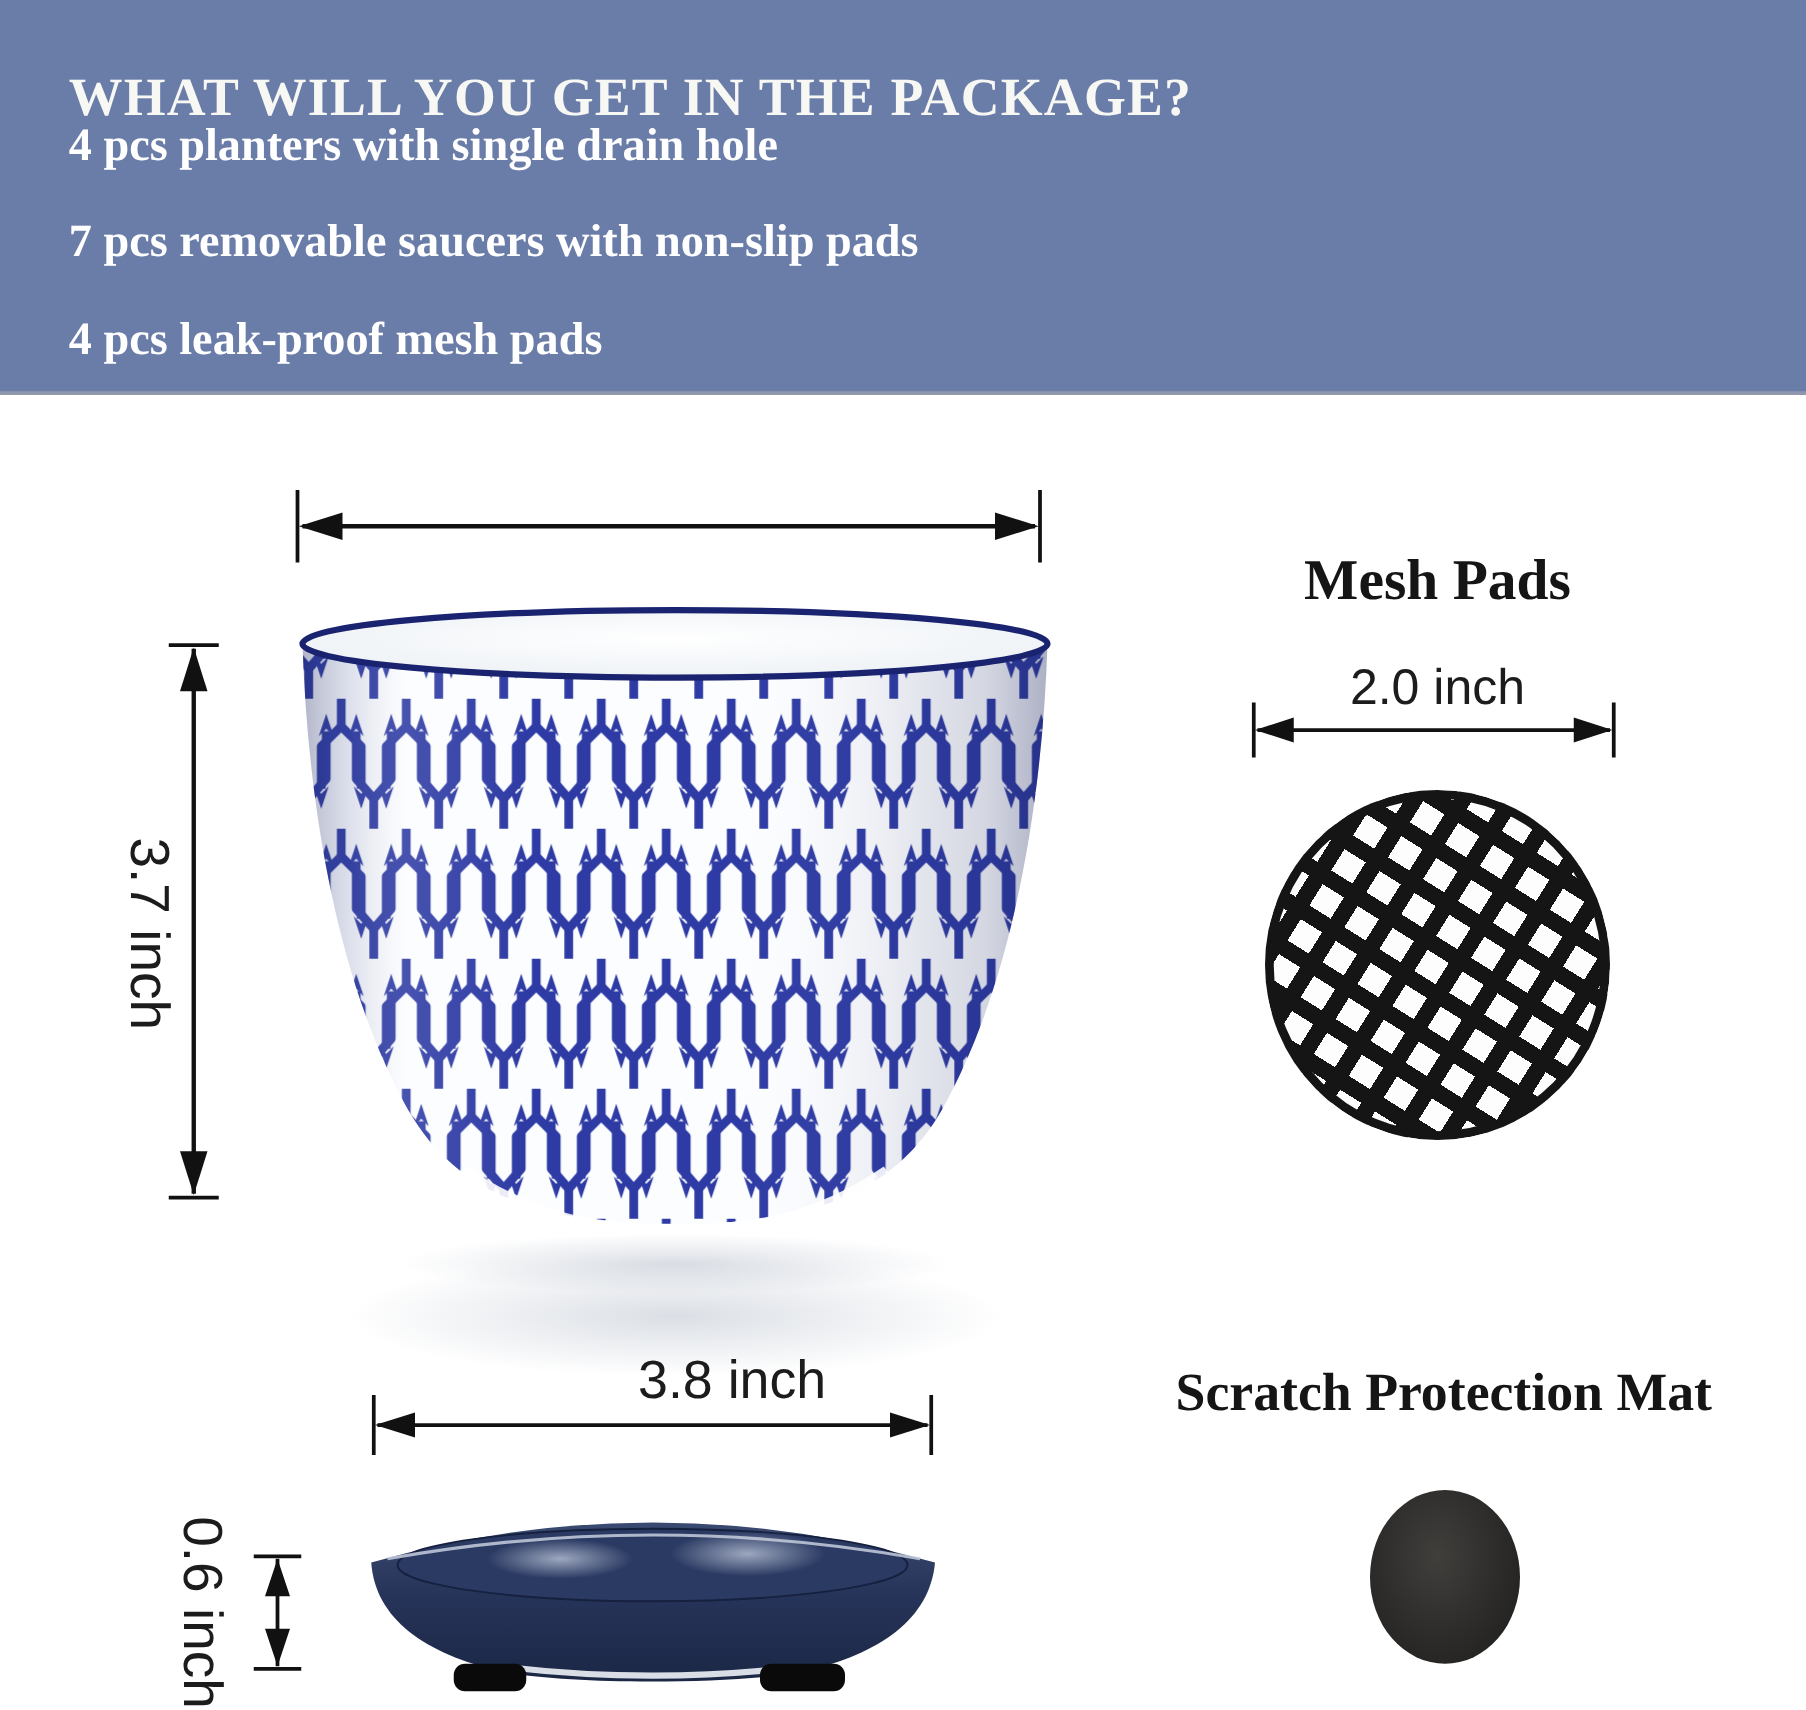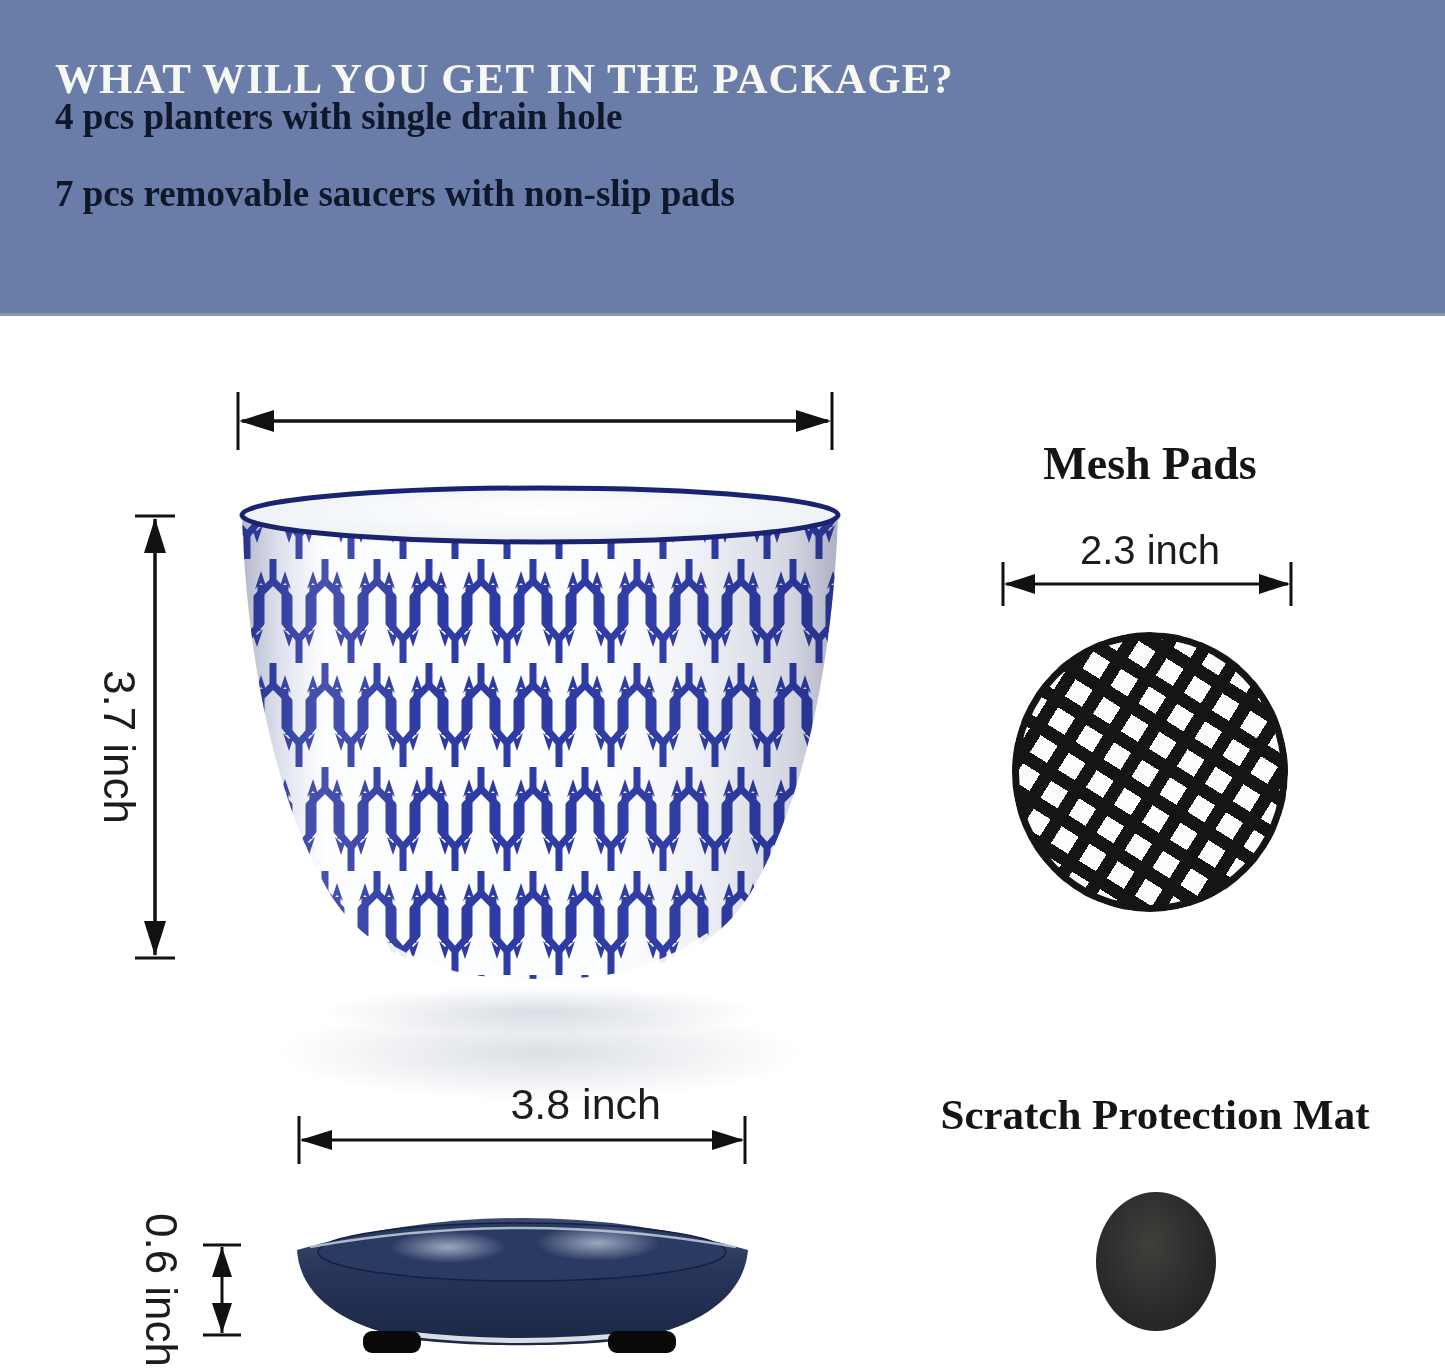--- a/index.html
+++ b/index.html
@@ -4,21 +4,21 @@
 <style>
   html,body{margin:0;padding:0;background:#fff;}
   .stage{position:relative;width:1445px;height:1368px;background:#ffffff;overflow:hidden;
          font-family:"Liberation Sans", sans-serif;}
 
   
   .banner{position:absolute;left:0;top:0;width:1445px;height:313px;background:#6a7ca8;
           border-bottom:3px solid #8e97ad;}
   .banner-title{position:absolute;left:55px;top:10px;color:#f7f7f4;
           font-family:"Liberation Serif", serif;font-weight:bold;font-size:43px;letter-spacing:1px;margin-top:44px;}
-  .banner-item{position:absolute;left:55px;color:#0f172a;
+  .banner-item{position:absolute;left:55px;color:#ffffff;
           font-family:"Liberation Serif", serif;font-weight:bold;font-size:37px;}
   .bi-0{top:95px;} .bi-1{top:172px;} .bi-2{top:250px;}
 
   
   .dim{position:absolute;color:#1c1c1c;text-align:center;}
   .lbl-468{left:380px;top:343px;width:282px;font-size:44px;}
   .lbl-38{left:379px;top:1080px;width:282px;font-size:43px;text-align:right;}
   .lbl-17{left:1000px;top:528px;width:300px;font-size:40px;}
   .lbl-37{left:9px;top:722px;width:220px;font-size:44px;transform:rotate(90deg);}
   .lbl-06{left:51px;top:1265px;width:220px;font-size:44px;transform:rotate(90deg);}
@@ -44,20 +44,21 @@
 </style>
 </head>
 <body>
 
 <div class="stage">
 
   <div class="banner">
     <div class="banner-title">WHAT WILL YOU GET IN THE PACKAGE?</div>
     <div class="banner-item bi-0">4 pcs planters with single drain hole</div>
     <div class="banner-item bi-1">7 pcs removable saucers with non-slip pads</div>
+    <div class="banner-item bi-2">4 pcs leak-proof mesh pads</div>
   </div>
 
   <svg class="arrow-svg" style="left:236px;top:390px" width="598" height="62" viewBox="0 0 598 62">
     <g fill="#111" stroke="#111">
       <line x1="2" y1="2" x2="2" y2="60" stroke-width="3"></line>
       <line x1="596" y1="2" x2="596" y2="60" stroke-width="3"></line>
       <line x1="6" y1="31" x2="592" y2="31" stroke-width="3.5"></line>
       <polygon points="3,31 38,20 38,42" stroke="none"></polygon>
       <polygon points="595,31 560,20 560,42" stroke="none"></polygon>
     </g>
@@ -122,21 +123,21 @@
          C590,330 613,185 617,60 A298,27 0 0 1 21,60 Z" fill="url(#potpat)"></path>
     <path d="M21,60 C25,185 48,330 105,432 C148,508 225,524 319,524 C413,524 490,508 533,432
          C590,330 613,185 617,60 A298,27 0 0 1 21,60 Z" fill="url(#shade)"></path>
 
     <path d="M150,481 C210,522 260,528 319,528 C378,528 428,522 488,481" fill="none" stroke="#ffffff" stroke-width="7" opacity="0.9"></path>
 
     <ellipse cx="319" cy="60" rx="298" ry="27" fill="url(#interiorGrad)" stroke="#1a2370" stroke-width="5"></ellipse>
   </svg>
 
   <div class="serif-head mesh-title">Mesh Pads</div>
-  <div class="dim lbl-17">2.3 inch</div>
+  <div class="dim lbl-17">2.0 inch</div>
   <svg class="arrow-svg" style="left:1001px;top:560px" width="292" height="48" viewBox="0 0 292 48">
     <g fill="#111" stroke="#111">
       <line x1="2" y1="2" x2="2" y2="46" stroke-width="3"></line>
       <line x1="290" y1="2" x2="290" y2="46" stroke-width="3"></line>
       <line x1="5" y1="24" x2="287" y2="24" stroke-width="3"></line>
       <polygon points="3,24 34,14 34,34" stroke="none"></polygon>
       <polygon points="289,24 258,14 258,34" stroke="none"></polygon>
     </g>
   </svg>
   <div class="mesh-pad"></div>

